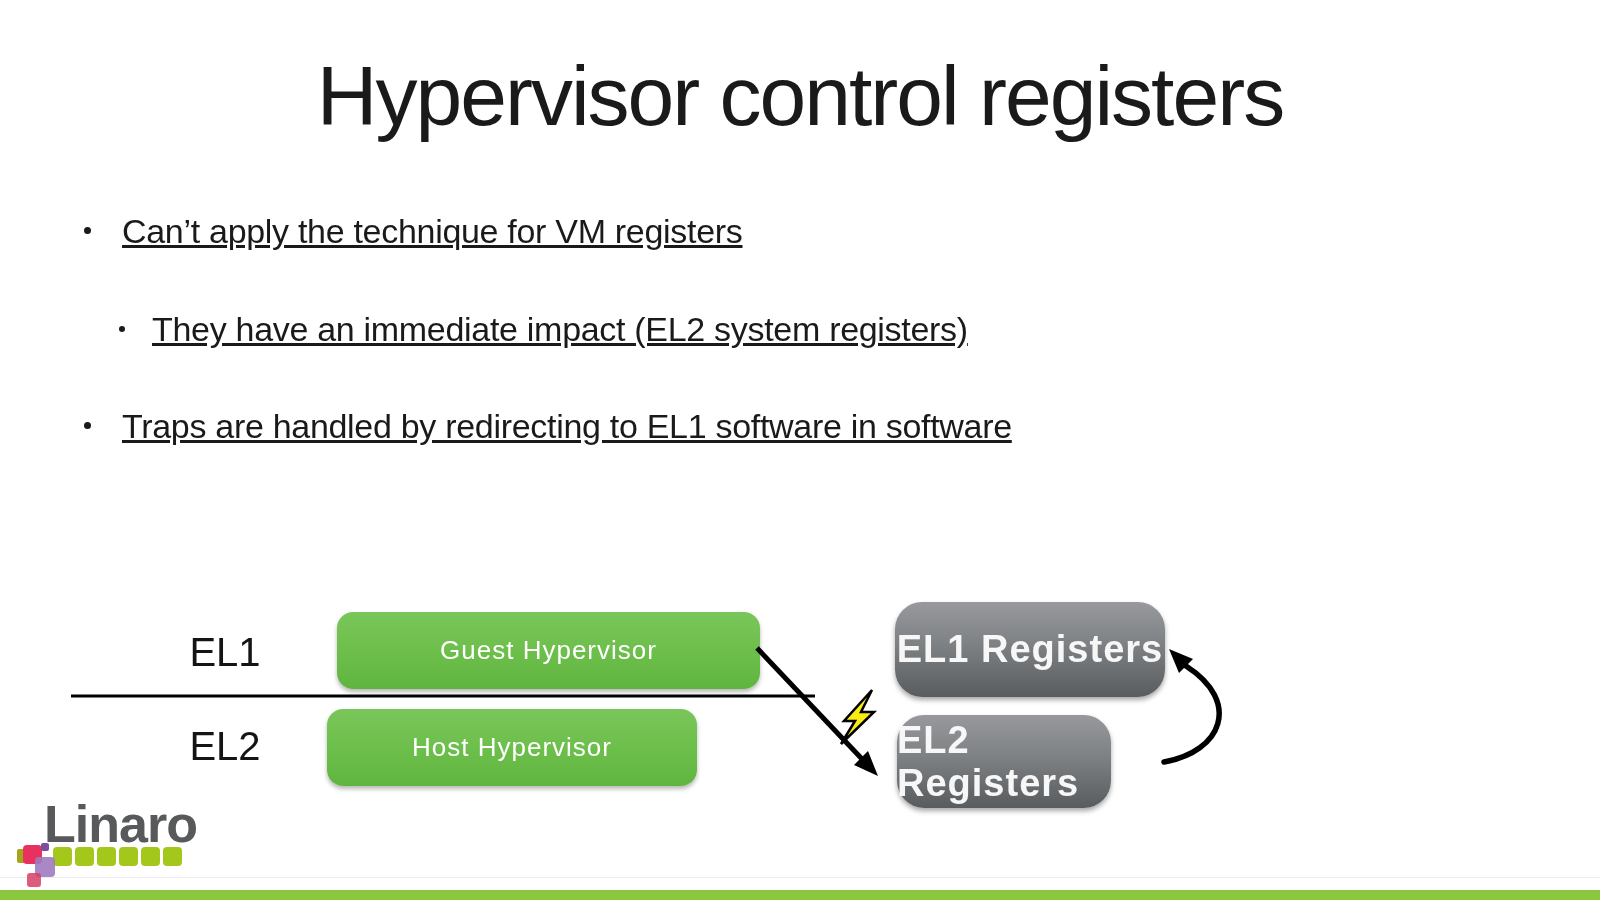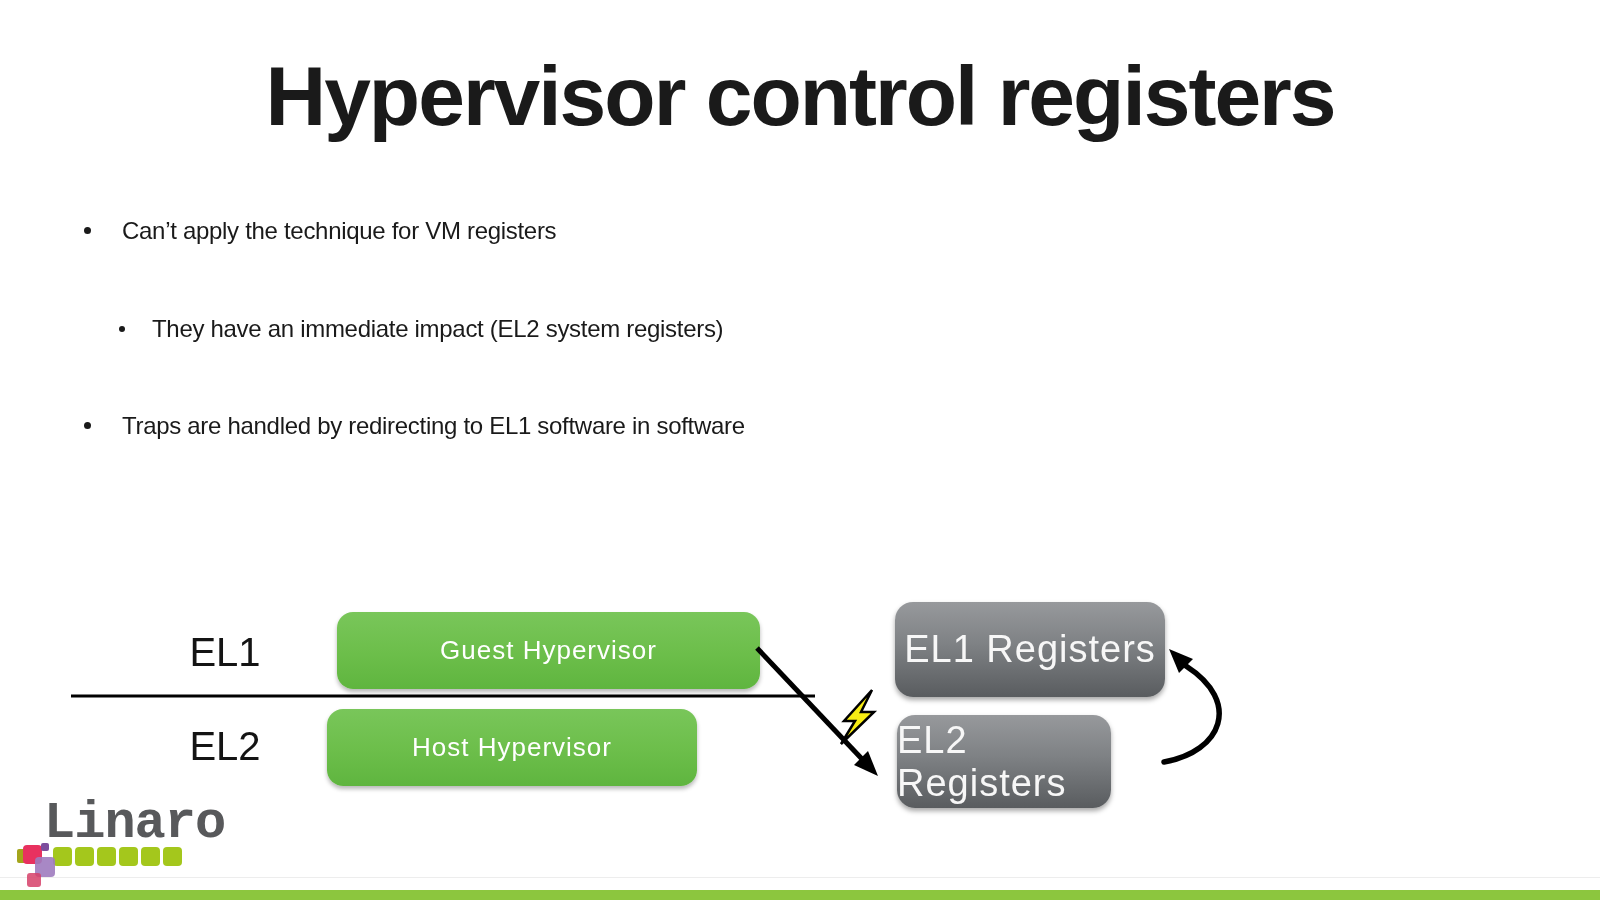--- a/index.html
+++ b/index.html
@@ -11,37 +11,37 @@
     overflow: hidden;
     font-family: "Liberation Sans", sans-serif;
     color: var(--text-color, #1a1a1a);
     margin: 0 auto;
   }
   .title {
     position: absolute;
     left: 0; right: 0; top: 48px;
     text-align: center;
     font-size: 84px;
-    font-weight: 700;
+    font-weight: 400;
     letter-spacing: -2px;
     color: var(--text-color, #1a1a1a);
   }
   .bullet-row { position: absolute; display: flex; align-items: flex-start; }
   .bullet-row .dot {
     border-radius: 50%;
     background: var(--text-color, #1a1a1a);
     flex: 0 0 auto;
   }
   .bullet-row.l1 { left: 84px; }
   .bullet-row.l1 .dot { width: 7px; height: 7px; margin-top: 17px; }
   .bullet-row.l1 .btxt { margin-left: 31px; }
   .bullet-row.l2 { left: 119px; justify-content: space-between; }
   .bullet-row.l2 .dot { width: 6px; height: 6px; margin-top: 18px; }
   .bullet-row.l2 .btxt { margin-left: 27px; }
-  .btxt { font-size: 24px; line-height: 42px; letter-spacing: -0.3px; }
+  .btxt { font-size: 34px; line-height: 42px; letter-spacing: -0.3px; text-decoration: underline; }
   .b1 { top: 210px; }
   .b2 { top: 308px; }
   .b3 { top: 405px; }
 
   
   .el-label {
     position: absolute;
     width: 130px;
     text-align: center;
     font-size: 40px;
@@ -59,39 +59,39 @@
     color: var(--box-text, #ffffff);
     display: flex; align-items: center; justify-content: center;
     font-size: 26px; font-weight: 300; letter-spacing: 1px;
   }
   .guest-box { left: 337px; top: 612px; width: 423px; height: 77px; }
   .host-box  { left: 327px; top: 709px; width: 370px; height: 77px; }
 
   .graybox {
     position: absolute;
     background: linear-gradient(180deg, var(--gray-box-top, #97999c) 0%, #7e8184 45%, var(--gray-box-bottom, #595c5f) 100%);
-    border-radius: 18px;
+    border-radius: 27px;
     box-shadow: 0 3px 5px rgba(0,0,0,0.35);
     color: #f7f7f7;
     display: flex; align-items: center; justify-content: center;
-    font-size: 38px; font-weight: 400; letter-spacing: 1px;
+    font-size: 38px; font-weight: 700; letter-spacing: 1px;
   }
   .el1r-box { left: 895px; top: 602px; width: 270px; height: 95px; }
   .el2r-box { left: 897px; top: 715px; width: 214px; height: 93px; }
 
   .diagram-svg {
     position: absolute; left: 0; top: 0;
     width: 1600px; height: 900px;
     pointer-events: none;
     z-index: 3;
   }
   .gbox, .graybox, .el-label { z-index: 2; }
 
   
-  .linaro-logo { position: absolute; left: 0; top: 790px; width: 260px; height: 100px; z-index: 4; font-family: Liberation Mono, monospace; }
+  .linaro-logo { position: absolute; left: 0; top: 790px; width: 260px; height: 100px; z-index: 4; }
   .logo-text {
     position: absolute; left: 44px; top: 4px;
     font-size: 52px; font-weight: bold; letter-spacing: -1px;
     color: var(--logo-gray, #58595b);
   }
   .logo-squares { position: absolute; left: 53px; top: 57px; display: flex; gap: 3px; }
   .logo-squares .sq {
     width: 19px; height: 19px; border-radius: 4px;
     background: var(--logo-green, #a4c71c);
   }

